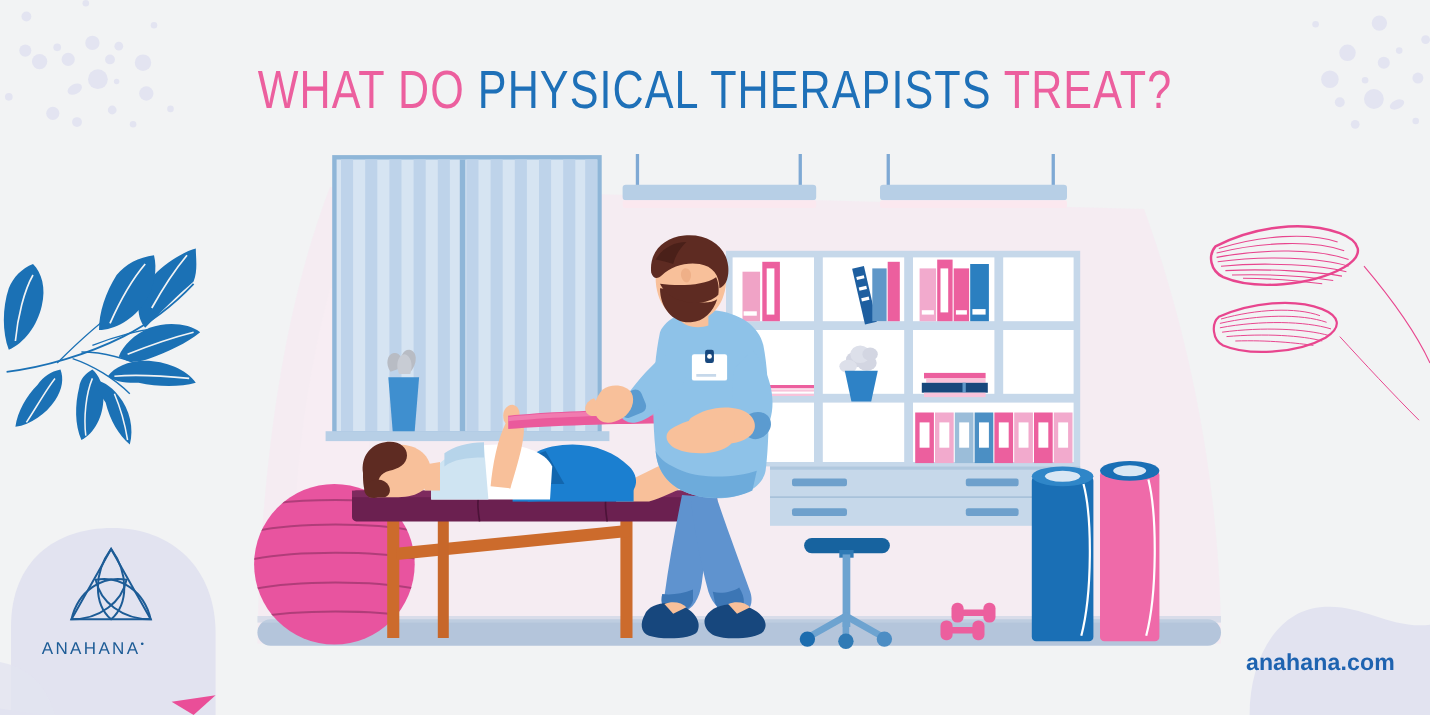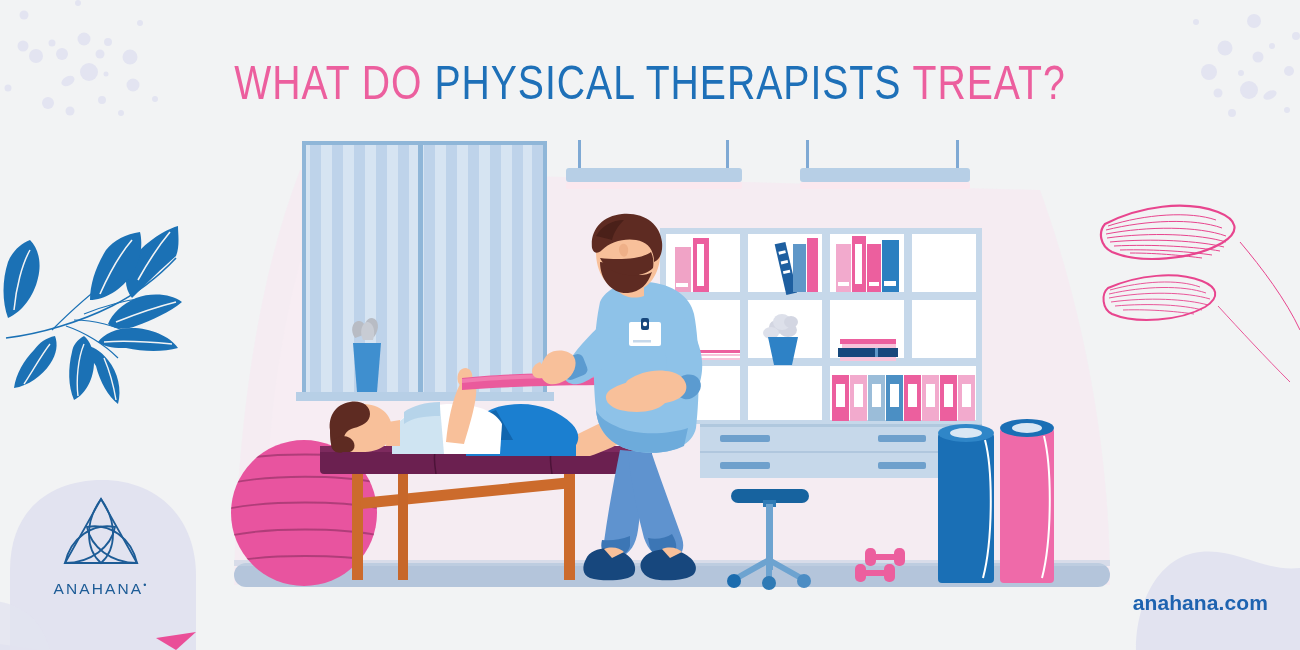--- a/index.html
+++ b/index.html
@@ -29,21 +29,20 @@
   }
   #title span { display:inline; }
   .t-pink { color:#ec5f9e; }
   .t-blue { color:#1e70b8; }
 
   
   #logo-block {
     position:absolute;
     left:38px; top:493px;
     width:126px;
-    text-align:center;
   }
   #logo-mark { display:block; margin:0 auto; }
   #logo-word {
     margin-top:5px;
     font-size:15.5px;
     letter-spacing:2.1px;
     color:#1d5c96;
     font-family:"Liberation Sans","Liberation Sans",sans-serif;
     font-weight:400;
   }

